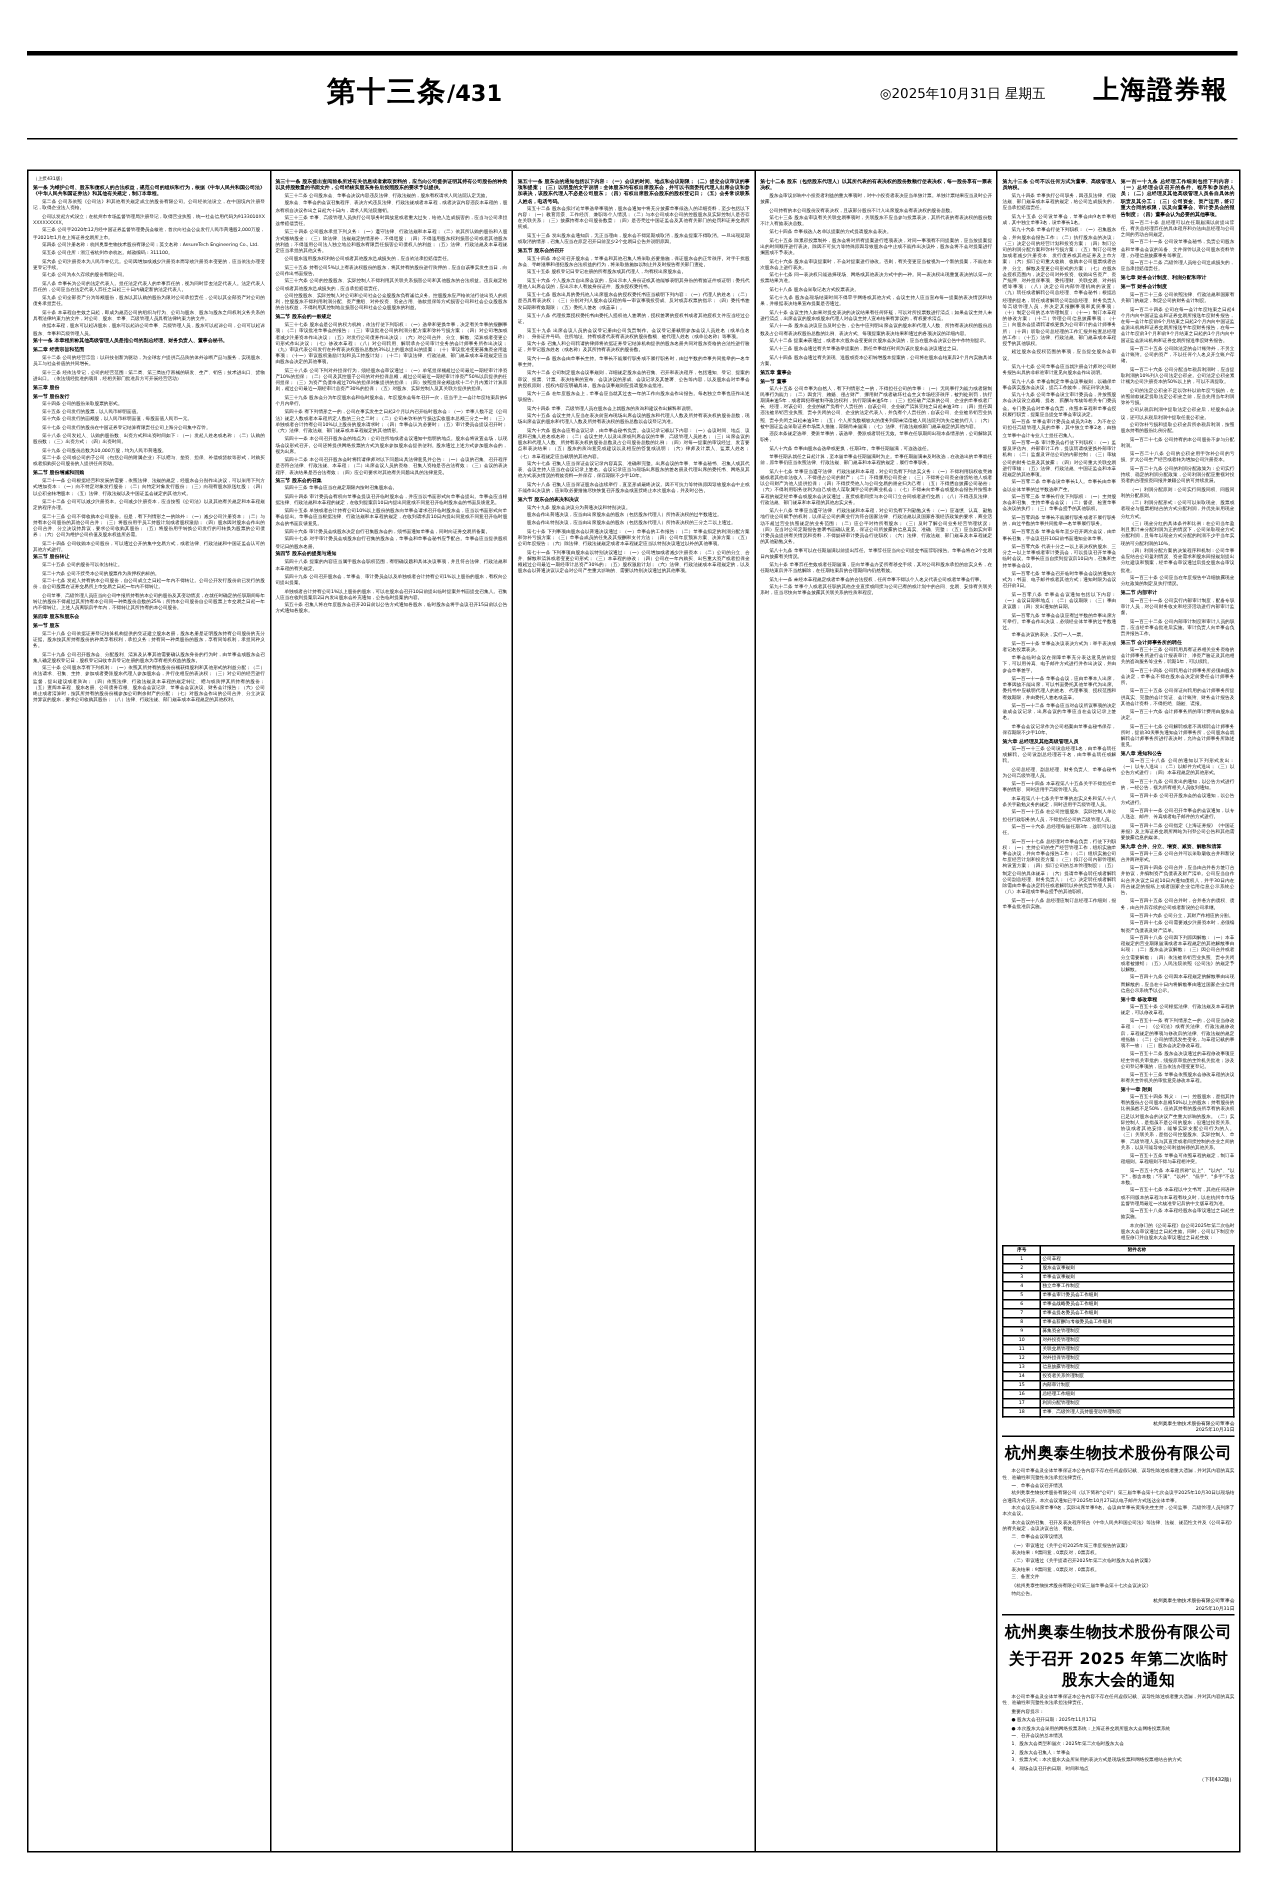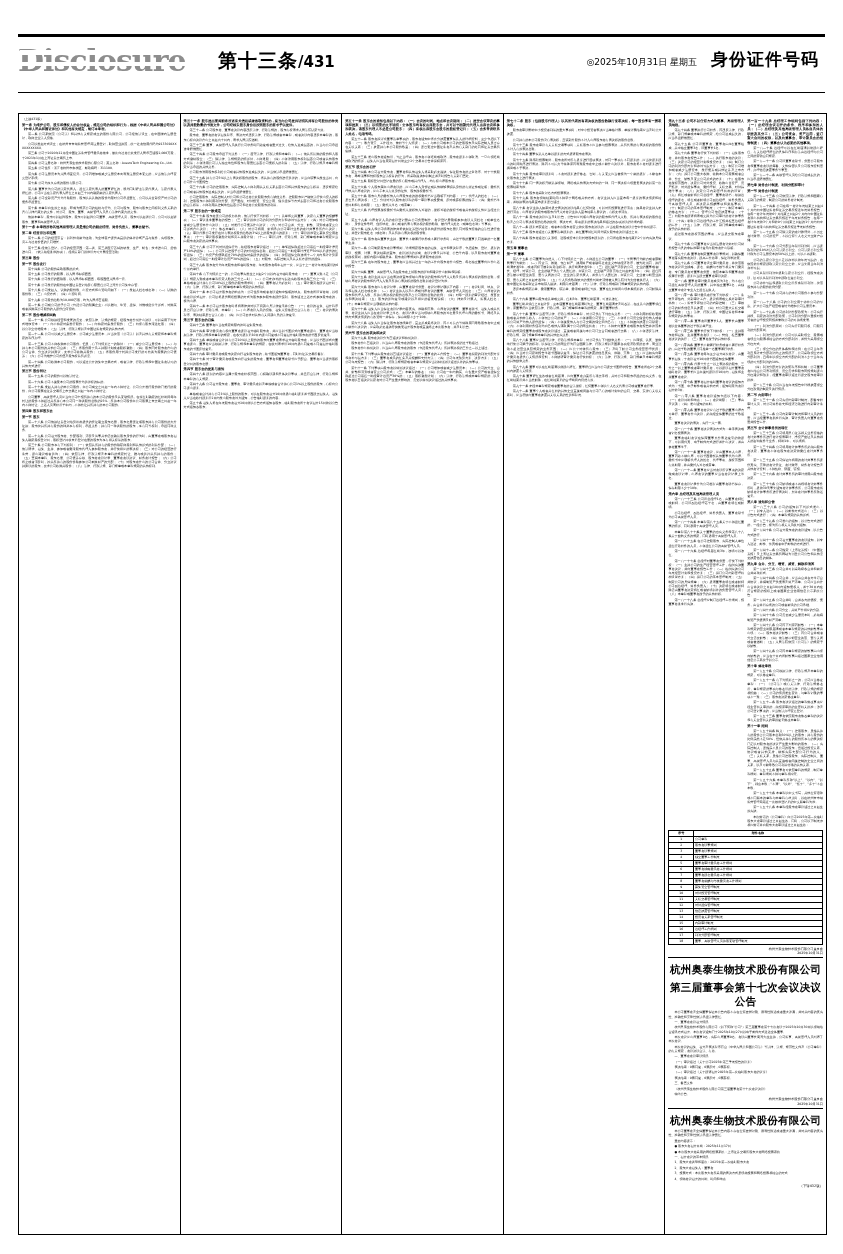--- a/index.html
+++ b/index.html
@@ -46,26 +46,25 @@
   .twin > div{flex:1 1 0;}
   .thinline{height:1px;background:#000;margin:2px 0;}
 </style>
 </head>
 <body>
 
 <div class="page">
 
   <div class="masthead">
     <div class="rule-top"></div>
-    <div class="dis-word">Disclosure</div>
     <div class="dis-mask"></div>
     <div class="dis-mask2"></div>
     <div class="cn-title"><span>第十三条</span><span class="cn-num">/431</span></div>
     <div class="date-line">◎2025年10月31日 星期五</div>
-    <div class="paper-name">身份证件号码</div>
+    <div class="paper-name">上海證券報</div>
     <div class="rule-bot"></div>
   </div>
 
   <div class="frame">
     <div class="cols">
 
       <div class="col">
         <div class="p">（上接431版）</div>
         <div id="c1">
             <div class="h">第一条 为维护公司、股东和债权人的合法权益，规范公司的组织和行为，根据《中华人民共和国公司法》《中华人民共和国证券法》和其他有关规定，制订本章程。</div>
@@ -384,21 +383,20 @@
               </tr>
             </tbody>
         </table>
 
         <div class="stamp">杭州奥泰生物技术股份有限公司董事会</div>
         <div class="stamp">2025年10月31日</div>
 
         <div class="thinline"></div>
 
         <div class="ann-title">杭州奥泰生物技术股份有限公司</div>
-        <div class="ann-title ann-title2">第三届董事会第十七次会议决议公告</div>
         <div id="ann1">
             <div class="p ind">本公司董事会及全体董事保证本公告内容不存在任何虚假记载、误导性陈述或者重大遗漏，并对其内容的真实性、准确性和完整性依法承担法律责任。</div>
             <div class="p ind">一、董事会会议召开情况</div>
             <div class="p ind">杭州奥泰生物技术股份有限公司（以下简称"公司"）第三届董事会第十七次会议于2025年10月30日以现场结合通讯方式召开。本次会议通知已于2025年10月27日以电子邮件方式送达全体董事。</div>
             <div class="p ind">本次会议应出席董事9名，实际出席董事9名。会议由董事长黄海先生主持，公司监事、高级管理人员列席了本次会议。</div>
             <div class="p ind">本次会议的召集、召开及表决程序符合《中华人民共和国公司法》等法律、法规、规范性文件及《公司章程》的有关规定，会议决议合法、有效。</div>
             <div class="p ind">二、董事会会议审议情况</div>
             <div class="p ind">（一）审议通过《关于公司2025年第三季度报告的议案》</div>
             <div class="p ind">表决结果：9票同意，0票反对，0票弃权。</div>
             <div class="p ind">（二）审议通过《关于提请召开2025年第二次临时股东大会的议案》</div>
@@ -406,20 +404,21 @@
             <div class="p ind">三、备查文件</div>
             <div class="p ind">《杭州奥泰生物技术股份有限公司第三届董事会第十七次会议决议》</div>
             <div class="p ind">特此公告。</div>
           </div>
         <div class="stamp">杭州奥泰生物技术股份有限公司董事会</div>
         <div class="stamp">2025年10月31日</div>
 
         <div class="thinline"></div>
 
         <div class="ann-title">杭州奥泰生物技术股份有限公司</div>
+        <div class="ann-title ann-title2">关于召开 2025 年第二次临时股东大会的通知</div>
         <div id="ann2">
             <div class="p ind">本公司董事会及全体董事保证本公告内容不存在任何虚假记载、误导性陈述或者重大遗漏，并对其内容的真实性、准确性和完整性依法承担法律责任。</div>
             <div class="p ind">重要内容提示：</div>
             <div class="p ind">● 股东大会召开日期：2025年11月17日</div>
             <div class="p ind">● 本次股东大会采用的网络投票系统：上海证券交易所股东大会网络投票系统</div>
             <div class="p ind">一、召开会议的基本情况</div>
             <div class="p ind">1、股东大会类型和届次：2025年第二次临时股东大会</div>
             <div class="p ind">2、股东大会召集人：董事会</div>
             <div class="p ind">3、投票方式：本次股东大会所采用的表决方式是现场投票和网络投票相结合的方式</div>
             <div class="p ind">4、现场会议召开的日期、时间和地点</div>

